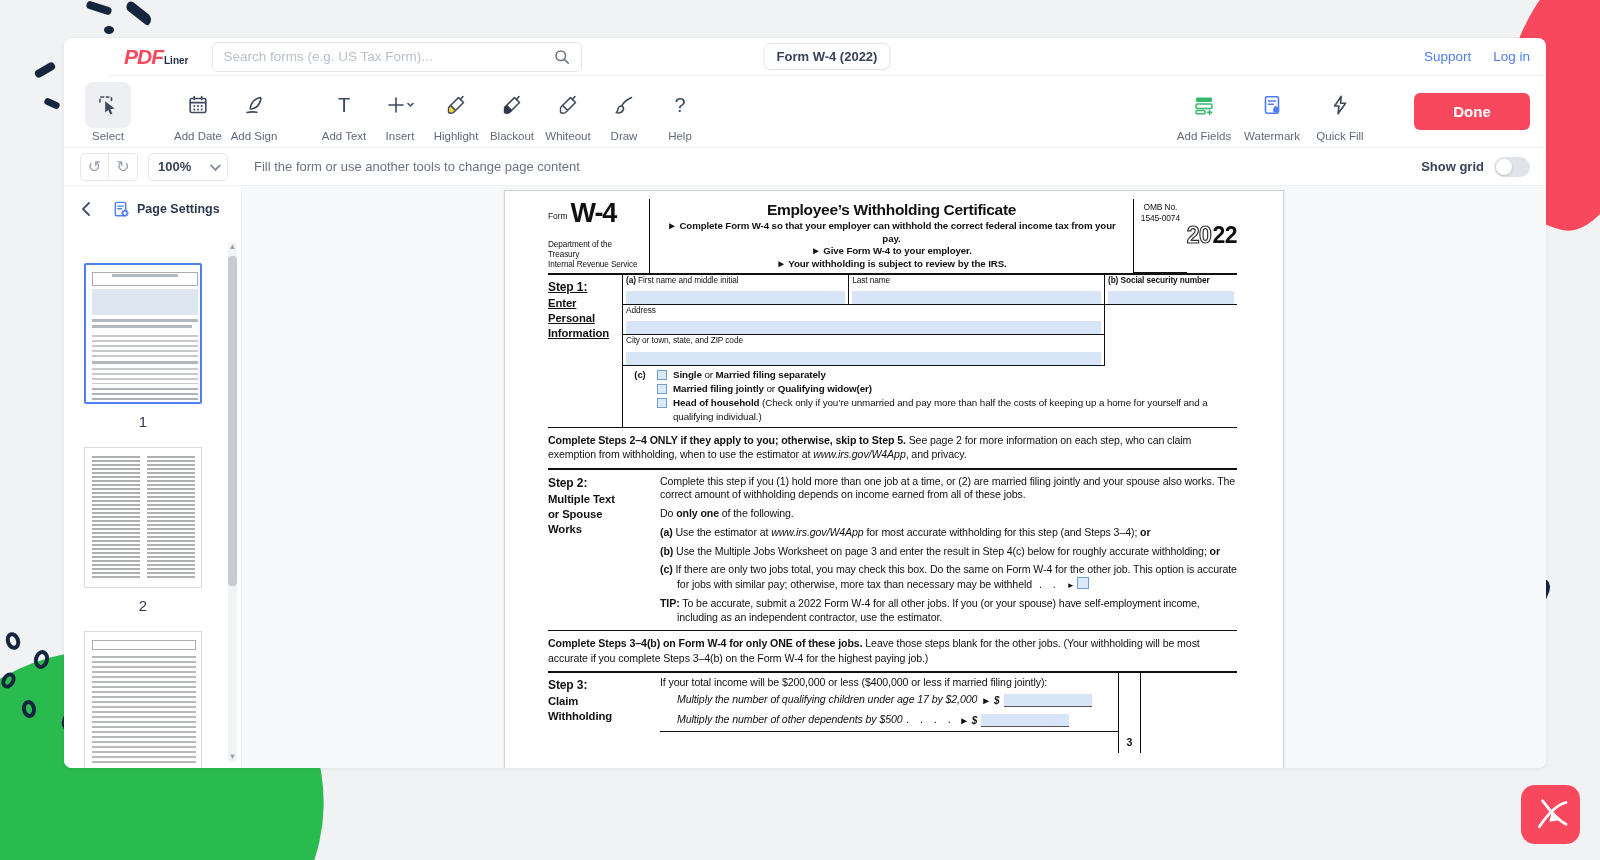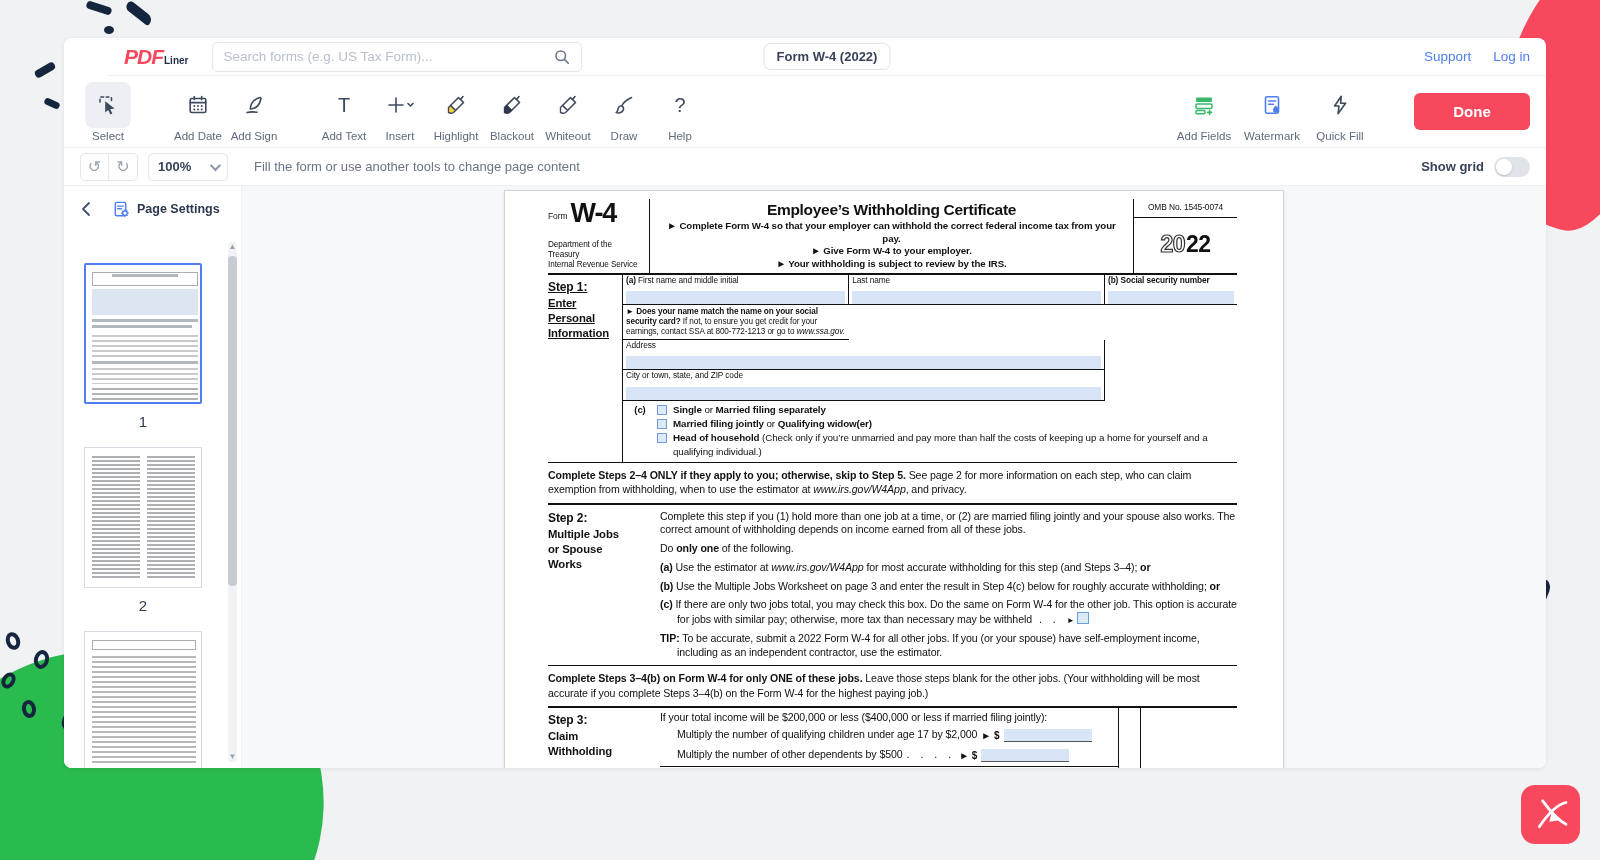--- a/index.html
+++ b/index.html
@@ -89,21 +89,21 @@
   
   .fh { display:flex; border-bottom:2px solid #111; }
   .fh-left { width:102px; flex:0 0 102px; border-right:1px solid #111; padding:2px 4px 2px 0; display:flex; flex-direction:column; }
   .fh-form-row { display:flex; align-items:flex-end; gap:3px; }
   .fh-form-word { font-size:8.5px; padding-bottom:3px; }
   .fh-w4 { font-size:27px; font-weight:700; letter-spacing:-1px; line-height:.9; }
   .fh-dept { font-size:8.2px; line-height:1.25; margin-top:auto; }
   .fh-mid { flex:1; text-align:center; padding:1px 8px 2px; }
   .fh-title { font-size:15.5px; font-weight:700; letter-spacing:-0.3px; }
   .fh-bullet { font-size:9.7px; font-weight:700; line-height:1.3; }
-  .fh-right { width:104px; flex:0 0 104px; border-left:1px solid #111; display:flex; flex-direction:column; }
+  .fh-right { width:104px; flex:0 0 104px; border-left:1px solid #111; display:flex; flex-direction:row; }
   .fh-omb { font-size:8.4px; text-align:center; padding:3px 0 4px; border-bottom:1px solid #111; }
   .fh-year { flex:1; display:flex; align-items:center; justify-content:center; font-size:23px; font-weight:700; letter-spacing:-0.5px; }
   .yr-outline { color:#fff; -webkit-text-stroke:1.2px #333; margin-right:1px; }
   
   .s1 { display:flex; border-bottom:1.5px solid #111; }
   .s1-label { width:74px; flex:0 0 74px; padding-top:4px;text-decoration:underline; }
   .stepname { font-size:12px; font-weight:700; line-height:1.45; }
   .stepsub { font-size:11.3px; font-weight:700; line-height:1.32; }
   .s1-main { flex:1; border-left:1px solid #111; display:flex; flex-direction:column; }
   .s1-grid { display:grid; grid-template-columns:1fr 1.13fr 132px; }
@@ -125,21 +125,21 @@
   .s2 { display:flex; padding:5px 0 6px; }
   .s2-label { width:112px; flex:0 0 112px; }
   .s2-main { flex:1; }
   .s2-main p { margin-bottom:5px; }
   .hang { padding-left:17px; text-indent:-17px; }
   
   .s3 { display:grid; grid-template-columns:112px 458px 22px 100px; }
   .s3 .vline { border-left:1px solid #111; }
   .s3-label { grid-row:1 / span 4; padding-top:4px; }
   .s3-t { padding:3px 2px 2px 0; }
-  .s3-indent { padding-left:17px; display:flex; align-items:flex-end; gap:4px; padding-top:2px; padding-bottom:4px; }
+  .s3-indent { padding-left:17px; display:flex; align-items:flex-end; gap:4px; padding-top:2px; padding-bottom:4px;font-style:italic; }
   .s3-inp { width:88px; height:13px; border-bottom:1px solid #555; }
   .s3-total { border-top:1px solid #111; display:flex; align-items:center; padding-top:3px; padding-bottom:4px; }
   .s3-num { display:flex; align-items:flex-end; justify-content:center; font-weight:700; font-size:10.6px; padding-bottom:3px; }
   .s3-dollar { display:flex; align-items:flex-end; gap:3px; padding:0 2px 3px 3px; }
   
   svg.ic { display:block; }
   .st { stroke:#3e4a5e; stroke-width:1.6; fill:none; stroke-linecap:round; stroke-linejoin:round; }
   .stf { fill:#3e4a5e; stroke:none; }
   .txt-ic { font-size:20px; font-weight:400; color:#3e4a5e; line-height:1; }
 </style>
@@ -462,21 +462,20 @@
                 <span class="fill inp"></span>
               </div>
               <div class="s1cell bb" style="height:30px;">
                 <span class="flabel"><span class="fb">(b)</span><span class="fb">  Social security number</span></span>
                 <span class="fill inp"></span>
               </div>
               <div class="s1cell bb" style="grid-column:1 / span 2; height:30px; border-right:1px solid #111;">
                 <span class="flabel">Address</span>
                 <span class="fill inp"></span>
               </div>
-              <div class="note-cell"><span class="fb">► Does your name match the name on your social security card? </span><span>If not, to ensure you get credit for your earnings, contact SSA at 800-772-1213 or go to </span><span class="fi">www.ssa.gov.</span></div>
               <div class="s1cell bb" style="grid-column:1 / span 2; height:31px; border-right:1px solid #111;">
                 <span class="flabel">City or town, state, and ZIP code</span>
                 <span class="fill inp"></span>
               </div>
             </div>
             <div class="c-row">
               <div class="c-lab">(c)</div>
               <div class="c-opts">
                 <div class="c-line">
                   <span class="cb"></span>
@@ -495,21 +494,21 @@
           </div>
         </div>
 
         <div class="para"><span class="fb">Complete Steps 2–4 ONLY if they apply to you; otherwise, skip to Step 5.</span><span> See page 2 for more information on each step, who can claim exemption from withholding, when to use the estimator at </span><span class="fi">www.irs.gov/W4App</span><span>, and privacy.</span></div>
 
         <div class="hr2"></div>
 
         <div class="s2">
           <div class="s2-label">
             <div class="stepname">Step 2:</div>
-            <div class="stepsub">Multiple Jobs</div>
+            <div class="stepsub">Multiple Text</div>
             <div class="stepsub">or Spouse</div>
             <div class="stepsub">Works</div>
           </div>
           <div class="s2-main">
             <p>Complete this step if you (1) hold more than one job at a time, or (2) are married filing jointly and your spouse also works. The correct amount of withholding depends on income earned from all of these jobs.</p>
             <p><span>Do </span><span class="fb">only one</span><span> of the following.</span></p>
             <p class="hang"><span class="fb">(a)</span><span> Use the estimator at </span><span class="fi">www.irs.gov/W4App</span><span> for most accurate withholding for this step (and Steps 3–4); </span><span class="fb">or</span></p>
             <p class="hang"><span class="fb">(b)</span><span> Use the Multiple Jobs Worksheet on page 3 and enter the result in Step 4(c) below for roughly accurate withholding; </span><span class="fb">or</span></p>
             <p class="hang"><span><span class="fb">(c)</span><span> If there are only two jobs total, you may check this box. Do the same on Form W-4 for the other job. This option is accurate for jobs with similar pay; otherwise, more tax than necessary may be withheld</span></span><span class="leaders"> .    . </span> <span class="arrow">►</span> <span class="cb" style="width:12px;height:12px;margin-right:0;"></span></p>
             <p class="hang" style="margin-bottom:0;"><span class="fb">TIP:</span><span> To be accurate, submit a 2022 Form W-4 for all other jobs. If you (or your spouse) have self-employment income, including as an independent contractor, use the estimator.</span></p>

